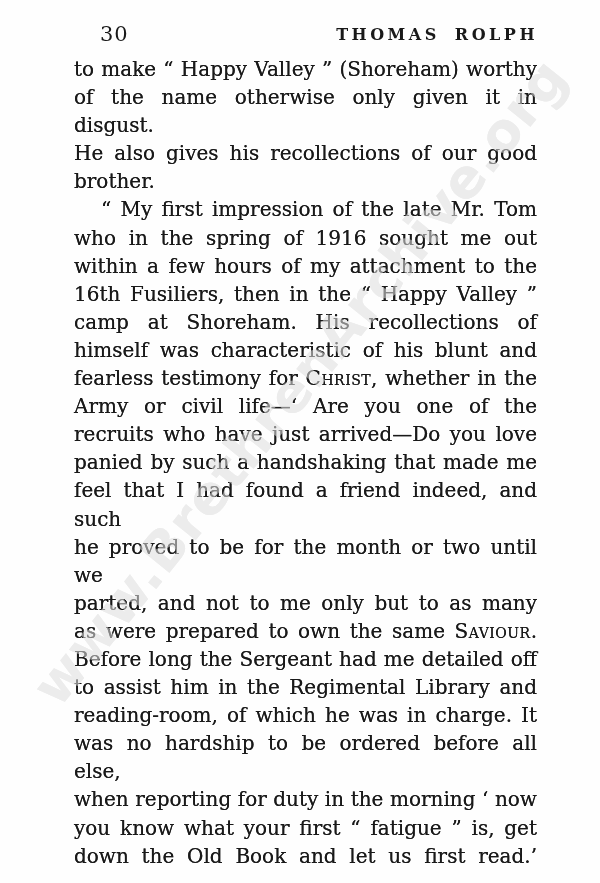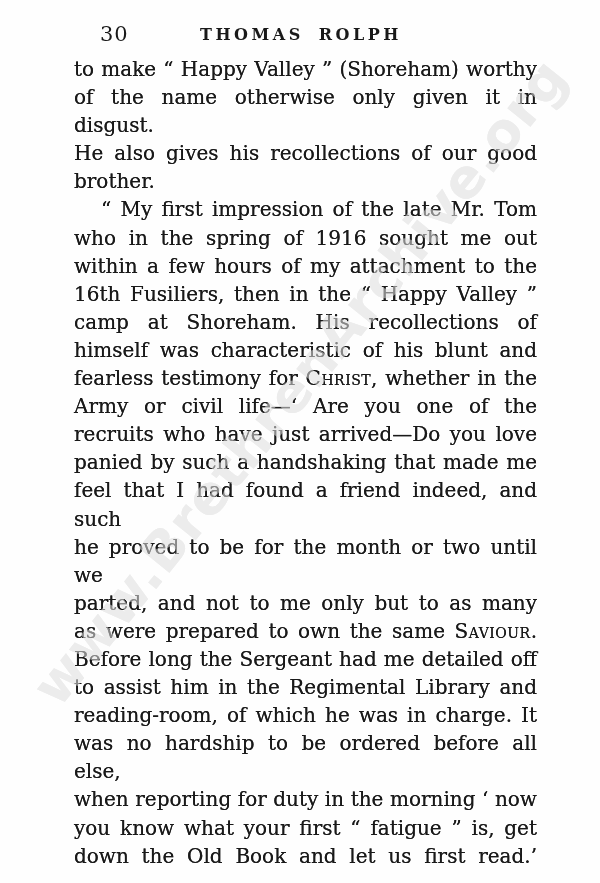--- a/index.html
+++ b/index.html
@@ -37,21 +37,21 @@
     z-index: 1;
   }
   .pagenum {
     position: absolute; left: 0; top: 0;
     font-size: 21px;
     letter-spacing: 1px;
     margin-left: 36px;
   }
   .running-head {
     display: block;
-    text-align: center;
+    text-align: right;
     font-size: 16px;
     font-weight: bold;
     letter-spacing: 3.5px;
     padding-top: 3px;
     word-spacing: 6px;
   }
   .body-text {
     position: absolute;
     top: 55px; left: 64px;
     width: 473px;

